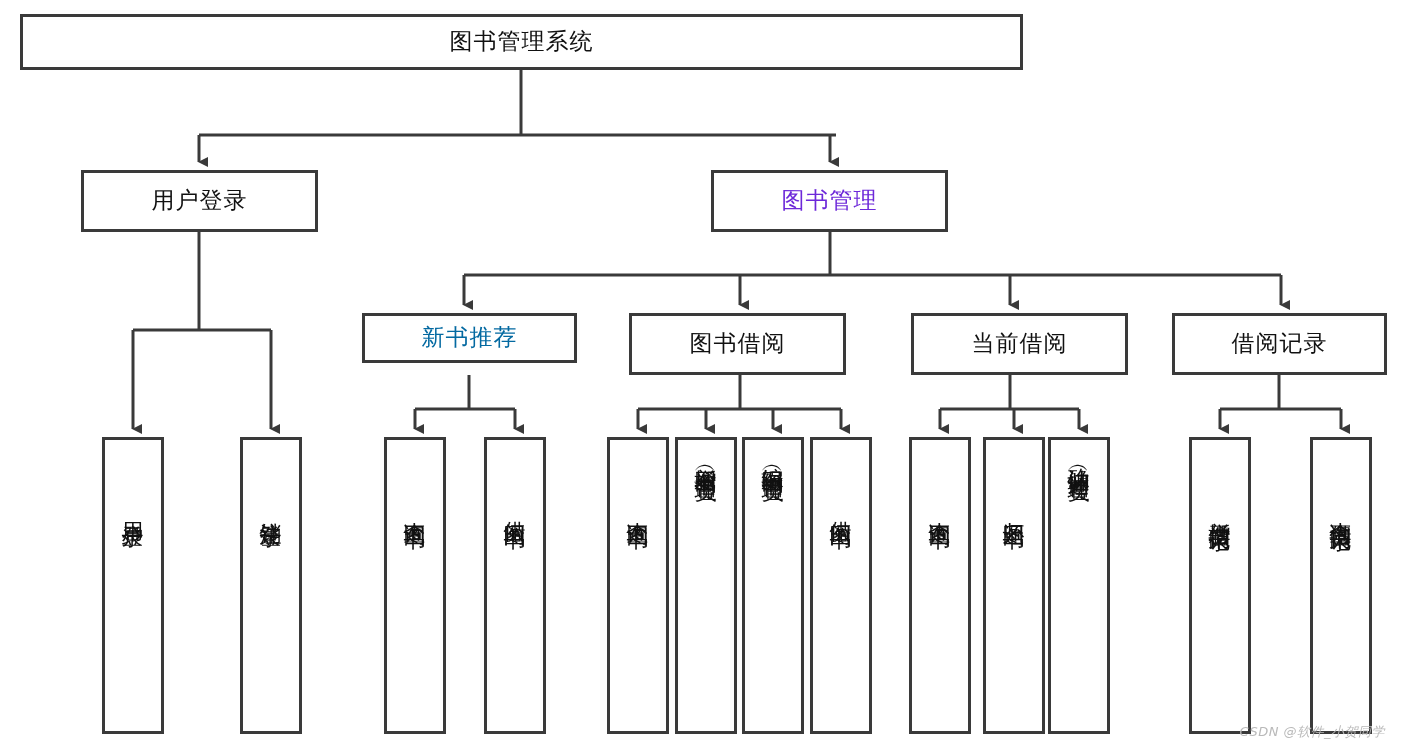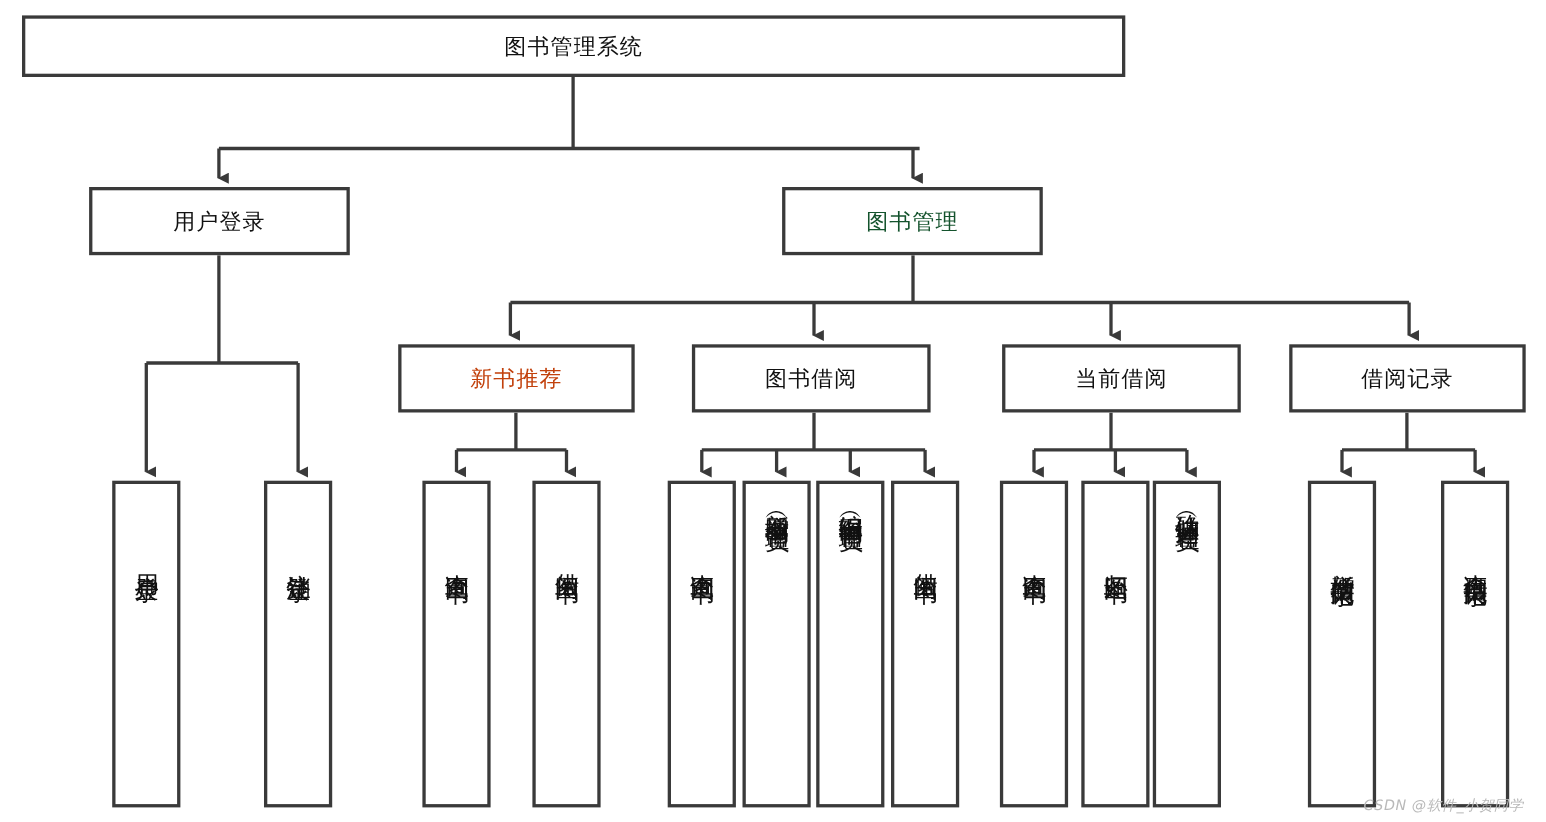--- a/index.html
+++ b/index.html
@@ -30,21 +30,21 @@
     position: absolute;
     box-sizing: border-box;
     background: #ffffff;
     border: 3px solid #3a3a3a;
     display: flex;
     align-items: center;
     justify-content: center;
     color: #111111;
   }
   .node.h-node {
-    font-size: 20px;
+    font-size: 23px;
     line-height: 1.2;
     letter-spacing: 1px;
   }
   .node.v-node {
     align-items: flex-start;
     justify-content: center;
     padding-top: 4px;
   }
   .vtext {
     writing-mode: vertical-rl;
@@ -127,25 +127,25 @@
     </g>
   </svg>
 
   <div class="node h-node" style="left: 20px; top: 14px; width: 1003px; height: 56px; border-color: rgb(58, 58, 58); background: rgb(255, 255, 255); color: rgb(17, 17, 17);">
     <span>图书管理系统</span>
   </div>
 
   <div class="node h-node" style="left: 81px; top: 170px; width: 237px; height: 62px; border-color: rgb(58, 58, 58); background: rgb(255, 255, 255); color: rgb(17, 17, 17);">
     <span>用户登录</span>
   </div>
-  <div class="node h-node" style="left: 711px; top: 170px; width: 237px; height: 62px; border-color: rgb(58, 58, 58); background: rgb(255, 255, 255); color: #14532d;">
+  <div class="node h-node" style="left: 711px; top: 170px; width: 237px; height: 62px; border-color: rgb(58, 58, 58); background: rgb(255, 255, 255); color: #6d28d9;">
     <span>图书管理</span>
   </div>
 
-  <div class="node h-node" style="left: 362px; top: 313px; width: 215px; height: 62px; border-color: rgb(58, 58, 58); background: rgb(255, 255, 255); color: #c2410c;">
+  <div class="node h-node" style="left: 362px; top: 313px; width: 215px; height: 50px; border-color: rgb(58, 58, 58); background: rgb(255, 255, 255); color: #0369a1;">
     <span>新书推荐</span>
   </div>
   <div class="node h-node" style="left: 629px; top: 313px; width: 217px; height: 62px; border-color: rgb(58, 58, 58); background: rgb(255, 255, 255); color: rgb(17, 17, 17);">
     <span>图书借阅</span>
   </div>
   <div class="node h-node" style="left: 911px; top: 313px; width: 217px; height: 62px; border-color: rgb(58, 58, 58); background: rgb(255, 255, 255); color: rgb(17, 17, 17);">
     <span>当前借阅</span>
   </div>
   <div class="node h-node" style="left: 1172px; top: 313px; width: 215px; height: 62px; border-color: rgb(58, 58, 58); background: rgb(255, 255, 255); color: rgb(17, 17, 17);">
     <span>借阅记录</span>

